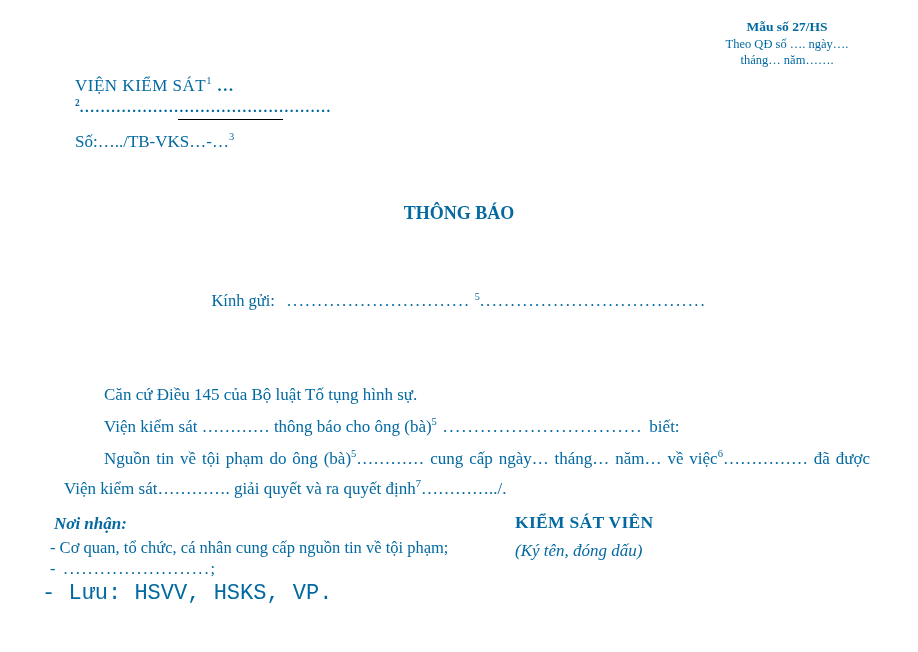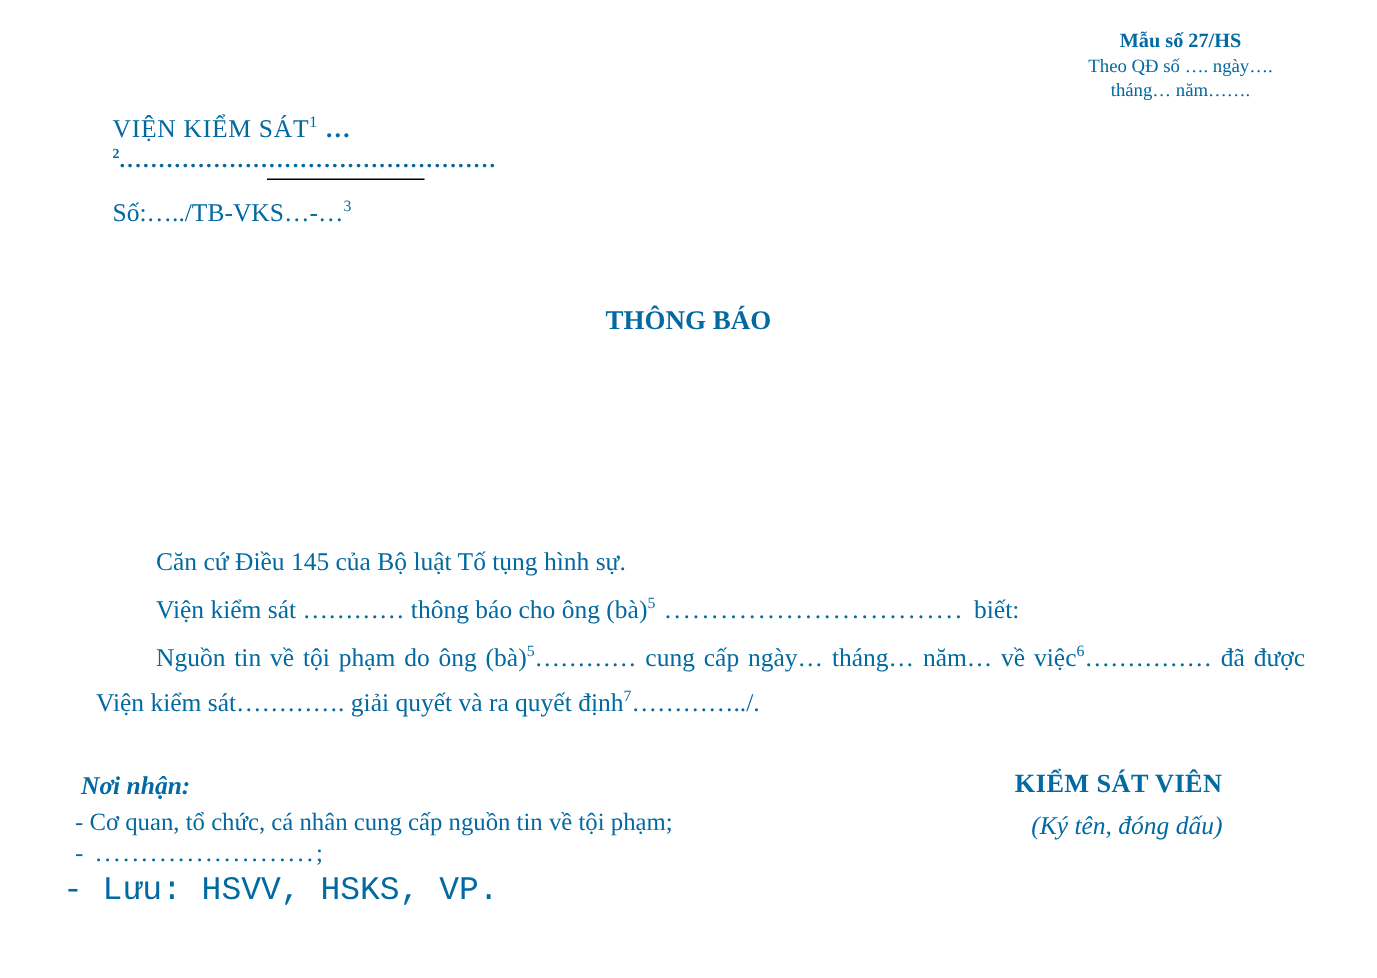--- a/index.html
+++ b/index.html
@@ -39,32 +39,32 @@
   .hdr-right .dateline { font-style: italic; font-size: 16.5px; margin-top: 17px; }
   
   .doc-title { left: 0; top: 193px; width: 918px; text-align: center; }
   .doc-title .t1 { font-weight: bold; font-size: 18px; }
   .doc-title .t2 { font-weight: bold; font-size: 18px; margin-top: 9px; }
   
   .recipient { left: 0; top: 281px; width: 918px; text-align: center; font-size: 16.5px; }
   .recipient .dots { letter-spacing: 2px; }
   .recipient .gap { display: inline-block; width: 12px; }
   
-  .body-block { left: 64px; top: 350px; width: 806px; }
+  .body-block { left: 64px; top: 370px; width: 806px; }
   .body-block p { margin: 0 0 2px 0; line-height: 30px; text-indent: 40px; font-size: 17px; }
   .body-block p.justify { text-align: justify; text-align-last: left; }
   .dots-tight { letter-spacing: 2px; }
   
   .foot-left { left: 42px; top: 502px; width: 432px; font-size: 16.5px; line-height: 21px; }
   .foot-left .noi-nhan { font-weight: bold; font-style: italic; font-size: 17px; margin-left: 12px; line-height: 24px; margin-bottom: 1px; }
   .foot-left .item { margin-left: 8px; }
   .foot-left .item-dots { letter-spacing: 2px; }
   .foot-left .item-last { margin-left: 0; margin-top: 3px; font-size: 22px; line-height: 23px; font-family: Liberation Mono, monospace; }
   
-  .foot-right { left: 515px; top: 502px; width: 300px; text-align: right; }
+  .foot-right { left: 515px; top: 502px; width: 300px; text-align: left; }
   .foot-right .sig-title { font-weight: bold; font-size: 17.5px; letter-spacing: 0.3px; }
   .foot-right .sig-note { font-style: italic; font-size: 17px; margin-top: 8px; }
 </style>
 </head>
 <body>
 
 <div class="page">
 
   <div class="abs form-meta">
     <div class="fm1">Mẫu số 27/HS</div>
@@ -77,20 +77,23 @@
     <div class="unit-line"><sup class="fn">2</sup><span class="unit-dots">................................................</span></div>
     <div class="rule"></div>
     <div class="doc-no"><span>Số:…../TB-VKS…-…</span><sup class="fn">3</sup></div>
   </div>
 
 
   <div class="abs doc-title">
     <div class="t1">THÔNG BÁO</div>
   </div>
 
+  <div class="abs recipient">
+    <span>Kính gửi:</span><span class="gap"></span><span class="dots">..............................</span> <sup class="fn">5</sup><span class="dots">.....................................</span>
+  </div>
 
   <div class="abs body-block">
     <p>Căn cứ Điều 145 của Bộ luật Tố tụng hình sự.</p>
     <p><span>Viện kiểm sát ………… thông báo cho ông (bà)</span><sup class="fn">5</sup><span class="dots-tight"> ................................ </span><span>biết:</span></p>
     <p class="justify"><span>Nguồn tin về tội phạm do ông (bà)</span><sup class="fn">5</sup><span>………… cung cấp ngày… tháng… năm… về việc</span><sup class="fn">6</sup><span>…………… đã được Viện kiểm sát…………. giải quyết và ra quyết định</span><sup class="fn">7</sup><span>…………../.</span></p>
   </div>
 
   <div class="abs foot-left">
     <div class="noi-nhan">Nơi nhận:</div>
     <div class="item">- Cơ quan, tổ chức, cá nhân cung cấp nguồn tin về tội phạm;</div>

